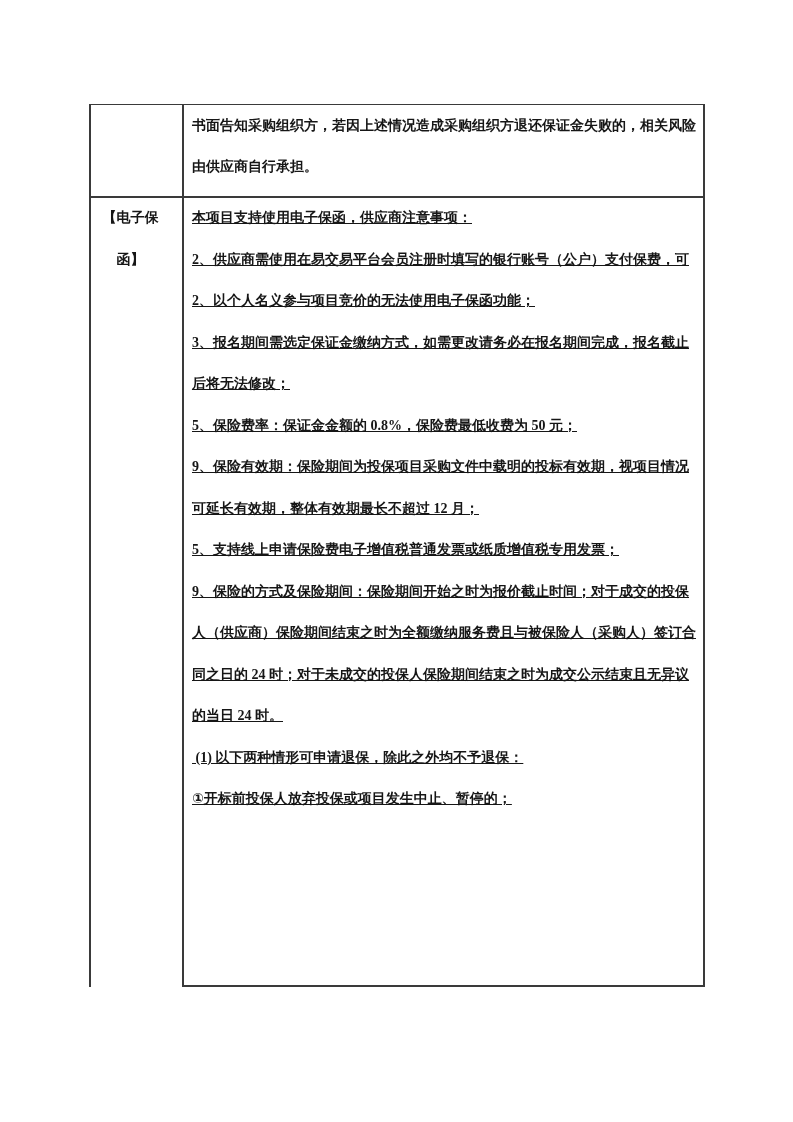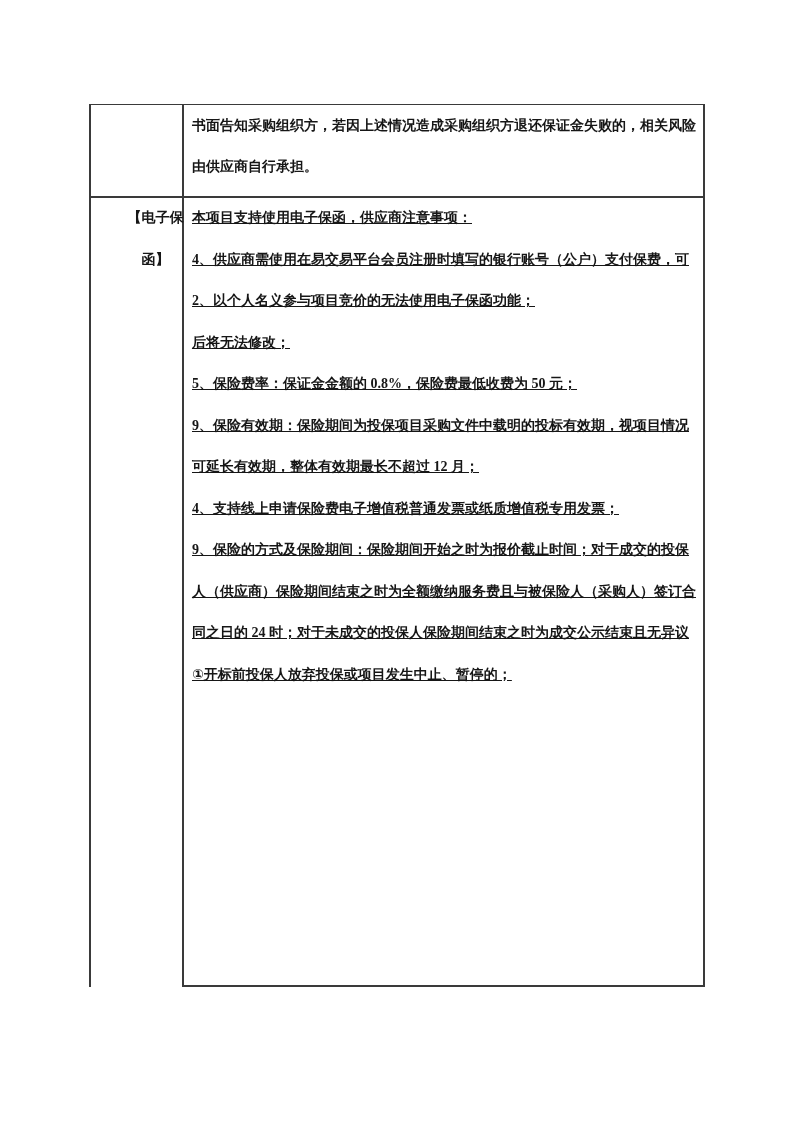--- a/index.html
+++ b/index.html
@@ -43,33 +43,36 @@
   <div class="vline" style="left:182px; top:103.5px; height:883.5px;"></div>
   <div class="vline" style="left:703px; top:103.5px; height:883.5px;"></div>
 
   <div class="textblock label-cell" style="left:90.5px; top:104.5px; width:91px;"></div>
 
   <div class="textblock" style="left:192px; top:104.5px; width:508px;">
       <div class="line">书面告知采购组织方，若因上述情况造成采购组织方退还保证金失败的，相关风险</div>
       <div class="line">由供应商自行承担。</div>
     </div>
 
-  <div class="textblock label-cell" style="left:90.5px; top:197.3px; width:80px;margin-left:25px;">
+  <div class="textblock label-cell" style="left:90.5px; top:197.3px; width:80px;">
       <div class="line">【电子保</div>
       <div class="line">函】</div>
     </div>
 
   <div class="textblock" style="left:192px; top:197.3px; width:508px;text-decoration:underline;">
       <div class="line">本项目支持使用电子保函，供应商注意事项：</div>
-      <div class="line">4、供应商需使用在易交易平台会员注册时填写的银行账号（公户）支付保费，可</div>
+      <div class="line">2、供应商需使用在易交易平台会员注册时填写的银行账号（公户）支付保费，可</div>
       <div class="line">2、以个人名义参与项目竞价的无法使用电子保函功能；</div>
+      <div class="line">3、报名期间需选定保证金缴纳方式，如需更改请务必在报名期间完成，报名截止</div>
       <div class="line">后将无法修改；</div>
       <div class="line">5、保险费率：保证金金额的 0.8%，保险费最低收费为 50 元；</div>
       <div class="line">9、保险有效期：保险期间为投保项目采购文件中载明的投标有效期，视项目情况</div>
       <div class="line">可延长有效期，整体有效期最长不超过 12 月；</div>
-      <div class="line">4、支持线上申请保险费电子增值税普通发票或纸质增值税专用发票；</div>
+      <div class="line">5、支持线上申请保险费电子增值税普通发票或纸质增值税专用发票；</div>
       <div class="line">9、保险的方式及保险期间：保险期间开始之时为报价截止时间；对于成交的投保</div>
       <div class="line">人（供应商）保险期间结束之时为全额缴纳服务费且与被保险人（采购人）签订合</div>
       <div class="line">同之日的 24 时；对于未成交的投保人保险期间结束之时为成交公示结束且无异议</div>
+      <div class="line">的当日 24 时。</div>
+      <div class="line"> (1) 以下两种情形可申请退保，除此之外均不予退保：</div>
       <div class="line">①开标前投保人放弃投保或项目发生中止、暂停的；</div>
     </div>
 
 </div>
 
 </body></html>

